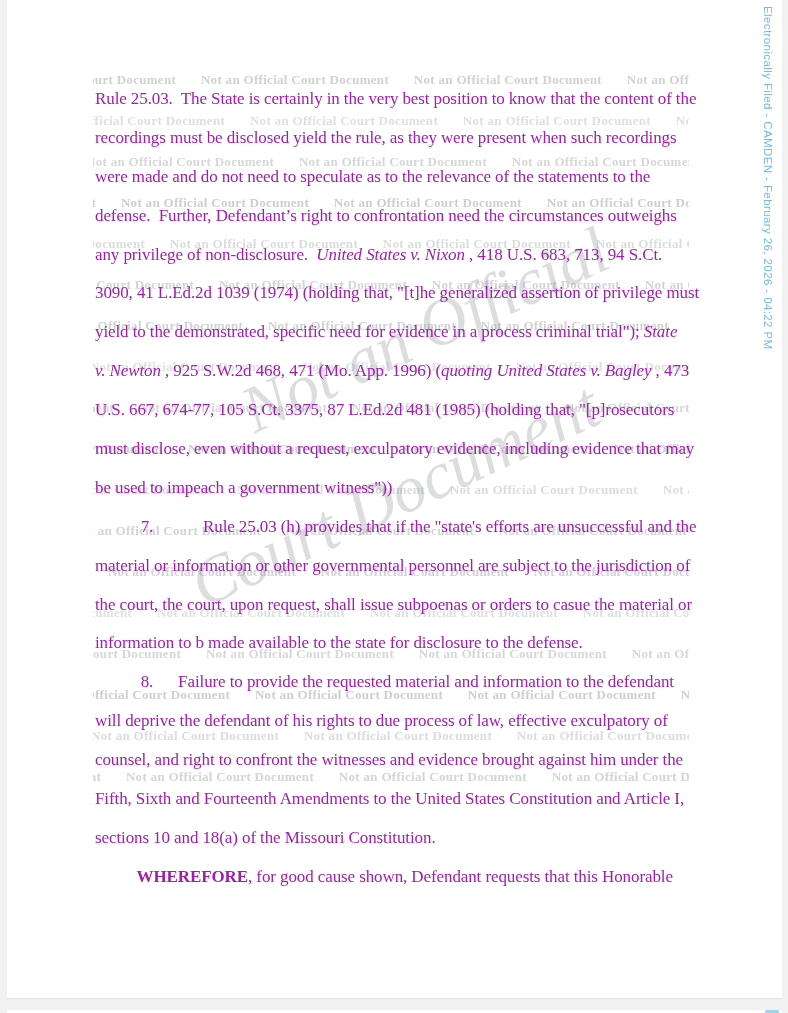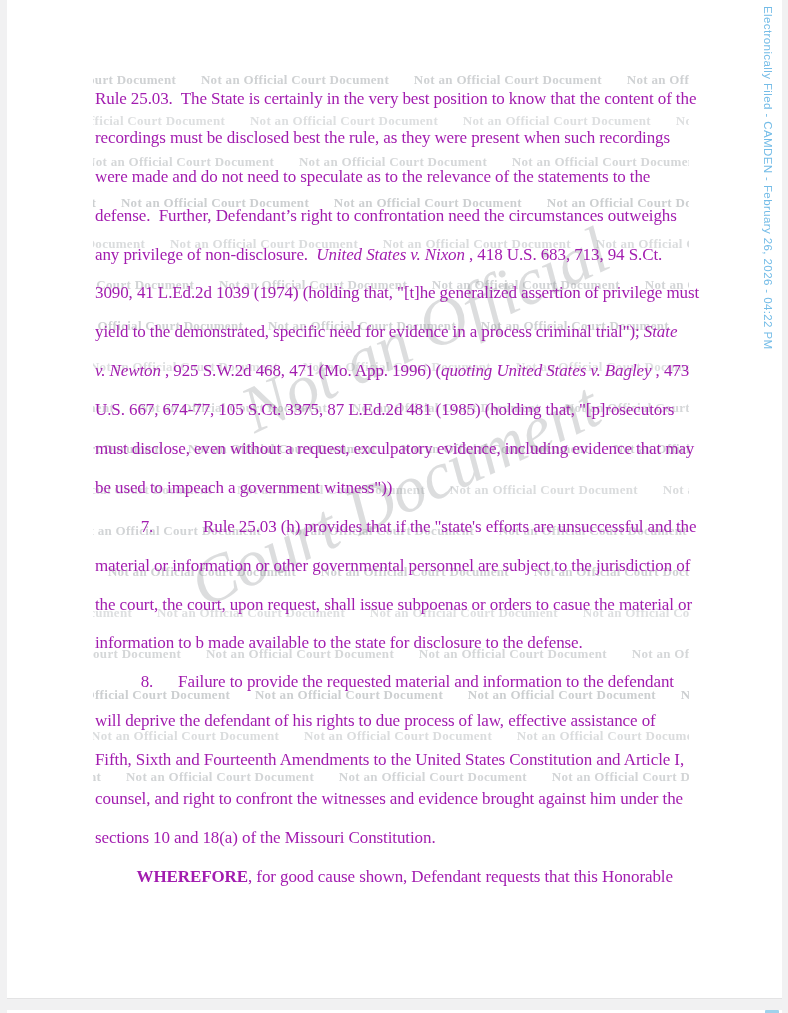--- a/index.html
+++ b/index.html
@@ -91,38 +91,38 @@
         <div class="wm-row" style="top: 688px; left: -51px; opacity: 0.9;">Not an Official Court Document       Not an Official Court Document       Not an Official Court Document       Not an Official Court Document       </div>
         <div class="wm-row" style="top: 729px; left: -2px; opacity: 0.65;">Not an Official Court Document       Not an Official Court Document       Not an Official Court Document       Not an Official Court Document       </div>
         <div class="wm-row" style="top: 770px; left: -180px; opacity: 0.8;">Not an Official Court Document       Not an Official Court Document       Not an Official Court Document       Not an Official Court Document       </div>
       </div>
 
     <div class="wm-diag wm-diag-1">Not an Official</div>
     <div class="wm-diag wm-diag-2">Court Document</div>
 
     <div class="body-text">
         <div class="line"><span>Rule 25.03.  The State is certainly in the very best position to know that the content of the</span></div>
-        <div class="line"><span>recordings must be disclosed best the rule, as they were present when such recordings</span></div>
+        <div class="line"><span>recordings must be disclosed yield the rule, as they were present when such recordings</span></div>
         <div class="line"><span>were made and do not need to speculate as to the relevance of the statements to the</span></div>
         <div class="line"><span>defense.  Further, Defendant’s right to confrontation need the circumstances outweighs</span></div>
         <div class="line"><span>any privilege of non-disclosure.  </span><span class="i">United States v. Nixon</span><span> , 418 U.S. 683, 713, 94 S.Ct.</span></div>
         <div class="line"><span>3090, 41 L.Ed.2d 1039 (1974) (holding that, "[t]he generalized assertion of privilege must</span></div>
         <div class="line"><span>yield to the demonstrated, specific need for evidence in a process criminal trial"); </span><span class="i">State</span></div>
         <div class="line"><span class="i">v. Newton</span><span> , 925 S.W.2d 468, 471 (Mo. App. 1996) (</span><span class="i">quoting United States v. Bagley</span><span> , 473</span></div>
         <div class="line"><span>U.S. 667, 674-77, 105 S.Ct. 3375, 87 L.Ed.2d 481 (1985) (holding that, "[p]rosecutors</span></div>
         <div class="line"><span>must disclose, even without a request, exculpatory evidence, including evidence that may</span></div>
         <div class="line"><span>be used to impeach a government witness"))</span></div>
         <div class="line"><span>           7.            Rule 25.03 (h) provides that if the "state's efforts are unsuccessful and the</span></div>
         <div class="line"><span>material or information or other governmental personnel are subject to the jurisdiction of</span></div>
         <div class="line"><span>the court, the court, upon request, shall issue subpoenas or orders to casue the material or</span></div>
         <div class="line"><span>information to b made available to the state for disclosure to the defense.</span></div>
         <div class="line"><span>           8.      Failure to provide the requested material and information to the defendant</span></div>
-        <div class="line"><span>will deprive the defendant of his rights to due process of law, effective assistance of</span></div>
+        <div class="line"><span>will deprive the defendant of his rights to due process of law, effective exculpatory of</span></div>
+        <div class="line"><span>counsel, and right to confront the witnesses and evidence brought against him under the</span></div>
         <div class="line"><span>Fifth, Sixth and Fourteenth Amendments to the United States Constitution and Article I,</span></div>
-        <div class="line"><span>counsel, and right to confront the witnesses and evidence brought against him under the</span></div>
         <div class="line"><span>sections 10 and 18(a) of the Missouri Constitution.</span></div>
         <div class="line"><span>          </span><span class="b">WHEREFORE</span><span>, for good cause shown, Defendant requests that this Honorable</span></div>
       </div>
 
     <div class="stamp">Electronically Filed - CAMDEN - February 26, 2026 - 04:22 PM</div>
   </div>
 
   <div class="page-gap"></div>
 
   <div class="page page-2">

